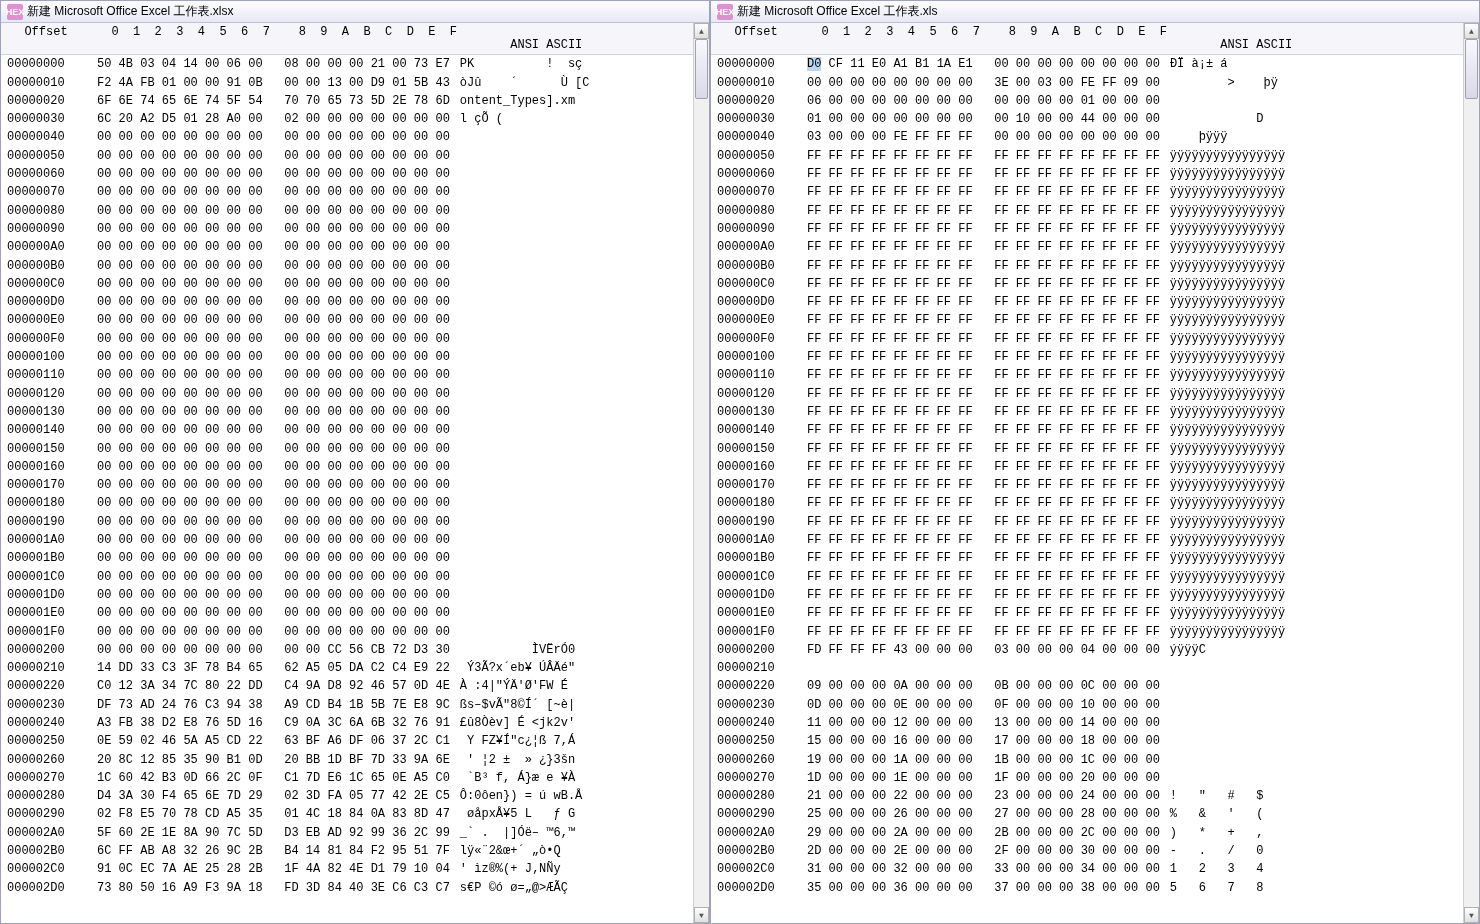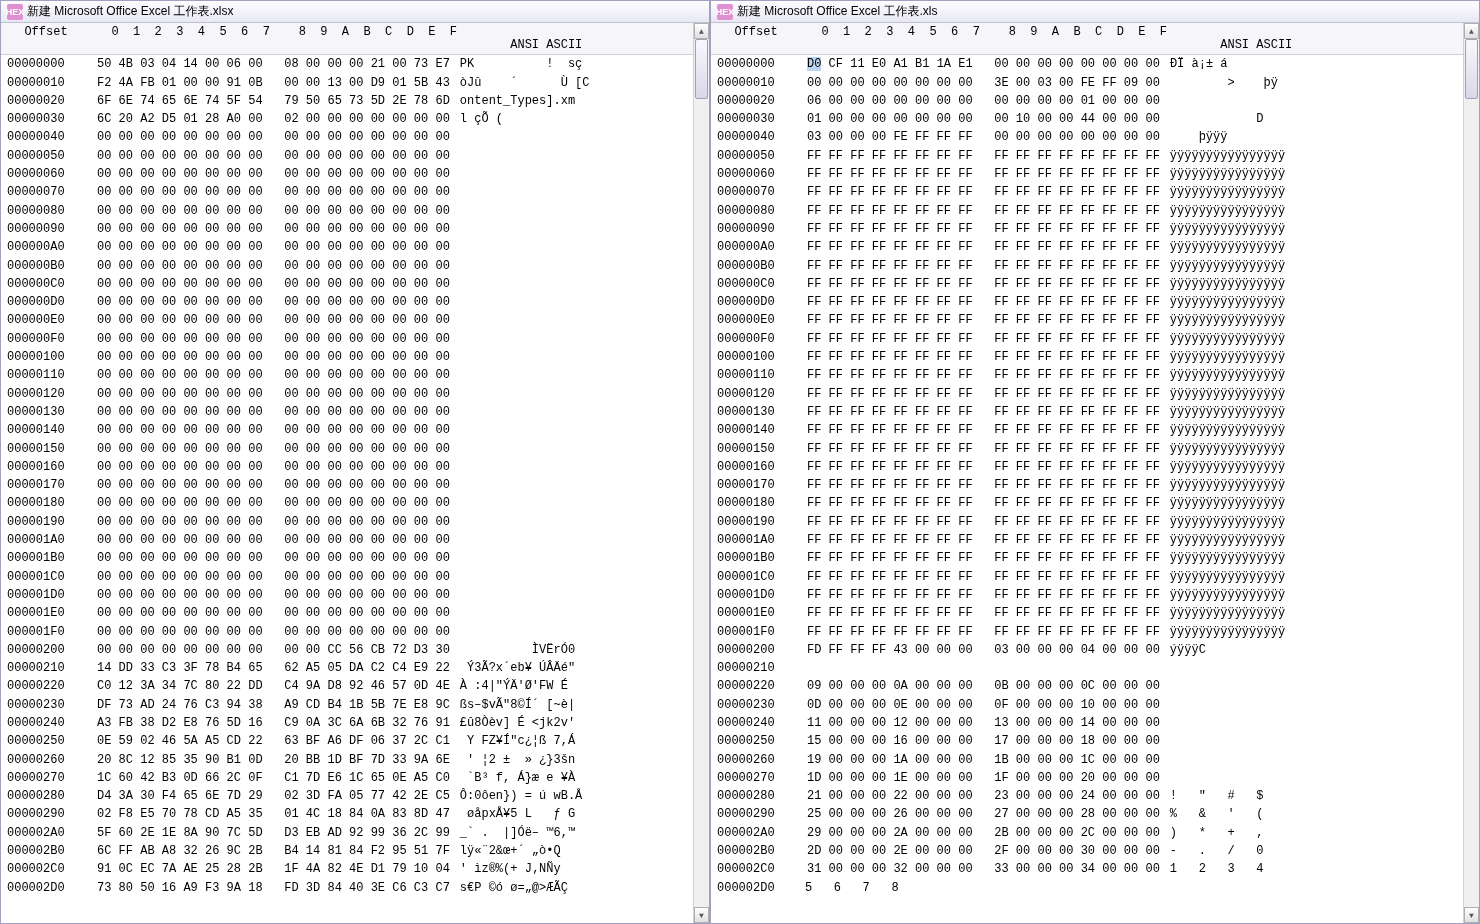--- a/index.html
+++ b/index.html
@@ -109,21 +109,21 @@
   </div>
   <div class="hexview">
     <div class="row header-row">
       <span class="col-offset">Offset</span>
       <span class="col-hex">  0  1  2  3  4  5  6  7    8  9  A  B  C  D  E  F</span>
       <span class="col-ascii">      ANSI ASCII    </span>
     </div>
     <div id="rows-left">
         <div class="row"><span class="col-offset">00000000</span><span class="col-hex">50 4B 03 04 14 00 06 00   08 00 00 00 21 00 73 E7</span><span class="col-ascii">PK          !  sç</span></div>
         <div class="row"><span class="col-offset">00000010</span><span class="col-hex">F2 4A FB 01 00 00 91 0B   00 00 13 00 D9 01 5B 43</span><span class="col-ascii">òJû    ´      Ù [C</span></div>
-        <div class="row"><span class="col-offset">00000020</span><span class="col-hex">6F 6E 74 65 6E 74 5F 54   79 50 65 73 5D 2E 78 6D</span><span class="col-ascii">ontent_Types].xm</span></div>
+        <div class="row"><span class="col-offset">00000020</span><span class="col-hex">6F 6E 74 65 6E 74 5F 54   70 70 65 73 5D 2E 78 6D</span><span class="col-ascii">ontent_Types].xm</span></div>
         <div class="row"><span class="col-offset">00000030</span><span class="col-hex">6C 20 A2 D5 01 28 A0 00   02 00 00 00 00 00 00 00</span><span class="col-ascii">l çÕ (           </span></div>
         <div class="row"><span class="col-offset">00000040</span><span class="col-hex">00 00 00 00 00 00 00 00   00 00 00 00 00 00 00 00</span><span class="col-ascii">                </span></div>
         <div class="row"><span class="col-offset">00000050</span><span class="col-hex">00 00 00 00 00 00 00 00   00 00 00 00 00 00 00 00</span><span class="col-ascii">                </span></div>
         <div class="row"><span class="col-offset">00000060</span><span class="col-hex">00 00 00 00 00 00 00 00   00 00 00 00 00 00 00 00</span><span class="col-ascii">                </span></div>
         <div class="row"><span class="col-offset">00000070</span><span class="col-hex">00 00 00 00 00 00 00 00   00 00 00 00 00 00 00 00</span><span class="col-ascii">                </span></div>
         <div class="row"><span class="col-offset">00000080</span><span class="col-hex">00 00 00 00 00 00 00 00   00 00 00 00 00 00 00 00</span><span class="col-ascii">                </span></div>
         <div class="row"><span class="col-offset">00000090</span><span class="col-hex">00 00 00 00 00 00 00 00   00 00 00 00 00 00 00 00</span><span class="col-ascii">                </span></div>
         <div class="row"><span class="col-offset">000000A0</span><span class="col-hex">00 00 00 00 00 00 00 00   00 00 00 00 00 00 00 00</span><span class="col-ascii">                </span></div>
         <div class="row"><span class="col-offset">000000B0</span><span class="col-hex">00 00 00 00 00 00 00 00   00 00 00 00 00 00 00 00</span><span class="col-ascii">                </span></div>
         <div class="row"><span class="col-offset">000000C0</span><span class="col-hex">00 00 00 00 00 00 00 00   00 00 00 00 00 00 00 00</span><span class="col-ascii">                </span></div>
@@ -221,21 +221,21 @@
         <div class="row"><span class="col-offset">00000230</span><span class="col-hex">0D 00 00 00 0E 00 00 00   0F 00 00 00 10 00 00 00</span><span class="col-ascii">                </span></div>
         <div class="row"><span class="col-offset">00000240</span><span class="col-hex">11 00 00 00 12 00 00 00   13 00 00 00 14 00 00 00</span><span class="col-ascii">                </span></div>
         <div class="row"><span class="col-offset">00000250</span><span class="col-hex">15 00 00 00 16 00 00 00   17 00 00 00 18 00 00 00</span><span class="col-ascii">                </span></div>
         <div class="row"><span class="col-offset">00000260</span><span class="col-hex">19 00 00 00 1A 00 00 00   1B 00 00 00 1C 00 00 00</span><span class="col-ascii">                </span></div>
         <div class="row"><span class="col-offset">00000270</span><span class="col-hex">1D 00 00 00 1E 00 00 00   1F 00 00 00 20 00 00 00</span><span class="col-ascii">                </span></div>
         <div class="row"><span class="col-offset">00000280</span><span class="col-hex">21 00 00 00 22 00 00 00   23 00 00 00 24 00 00 00</span><span class="col-ascii">!   "   #   $   </span></div>
         <div class="row"><span class="col-offset">00000290</span><span class="col-hex">25 00 00 00 26 00 00 00   27 00 00 00 28 00 00 00</span><span class="col-ascii">%   &amp;   '   (   </span></div>
         <div class="row"><span class="col-offset">000002A0</span><span class="col-hex">29 00 00 00 2A 00 00 00   2B 00 00 00 2C 00 00 00</span><span class="col-ascii">)   *   +   ,   </span></div>
         <div class="row"><span class="col-offset">000002B0</span><span class="col-hex">2D 00 00 00 2E 00 00 00   2F 00 00 00 30 00 00 00</span><span class="col-ascii">-   .   /   0   </span></div>
         <div class="row"><span class="col-offset">000002C0</span><span class="col-hex">31 00 00 00 32 00 00 00   33 00 00 00 34 00 00 00</span><span class="col-ascii">1   2   3   4   </span></div>
-        <div class="row"><span class="col-offset">000002D0</span><span class="col-ascii">5   6   7   8   </span></div>
+        <div class="row"><span class="col-offset">000002D0</span><span class="col-hex">35 00 00 00 36 00 00 00   37 00 00 00 38 00 00 00</span><span class="col-ascii">5   6   7   8   </span></div>
       </div>
     <div class="scrollbar">
       <div class="sb-btn">▲</div>
       <div class="sb-track">
           <div class="sb-thumb"></div>
         </div>
       <div class="sb-btn">▼</div>
     </div>
   </div>
 </div>

